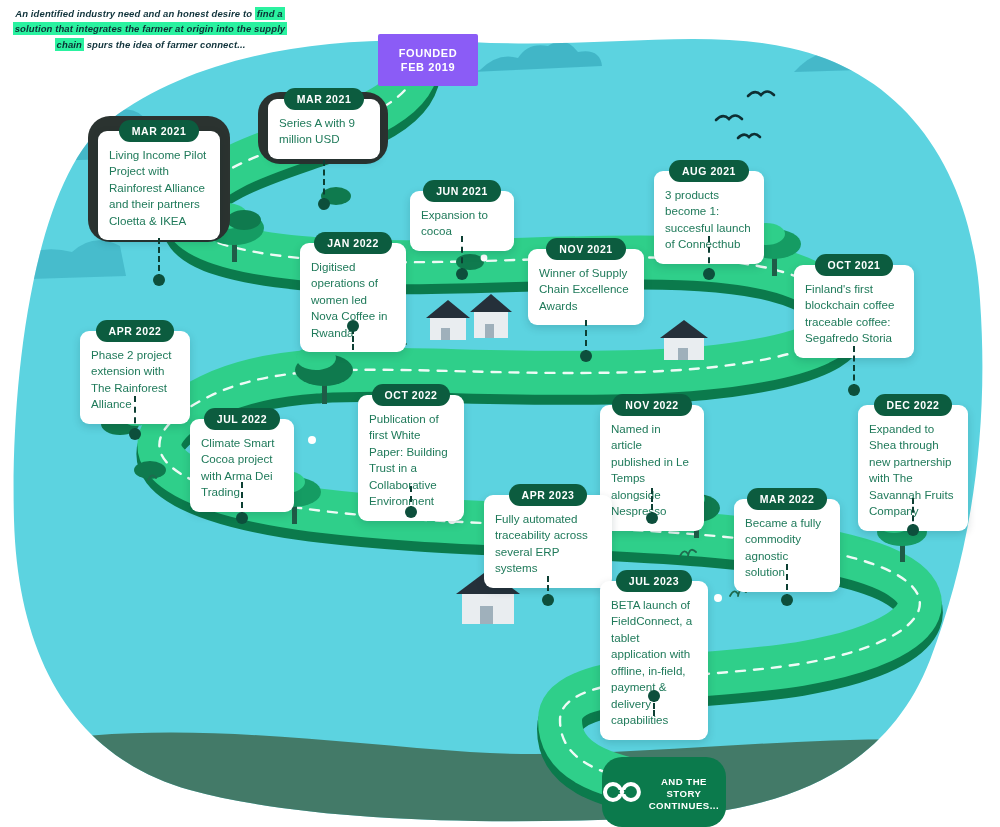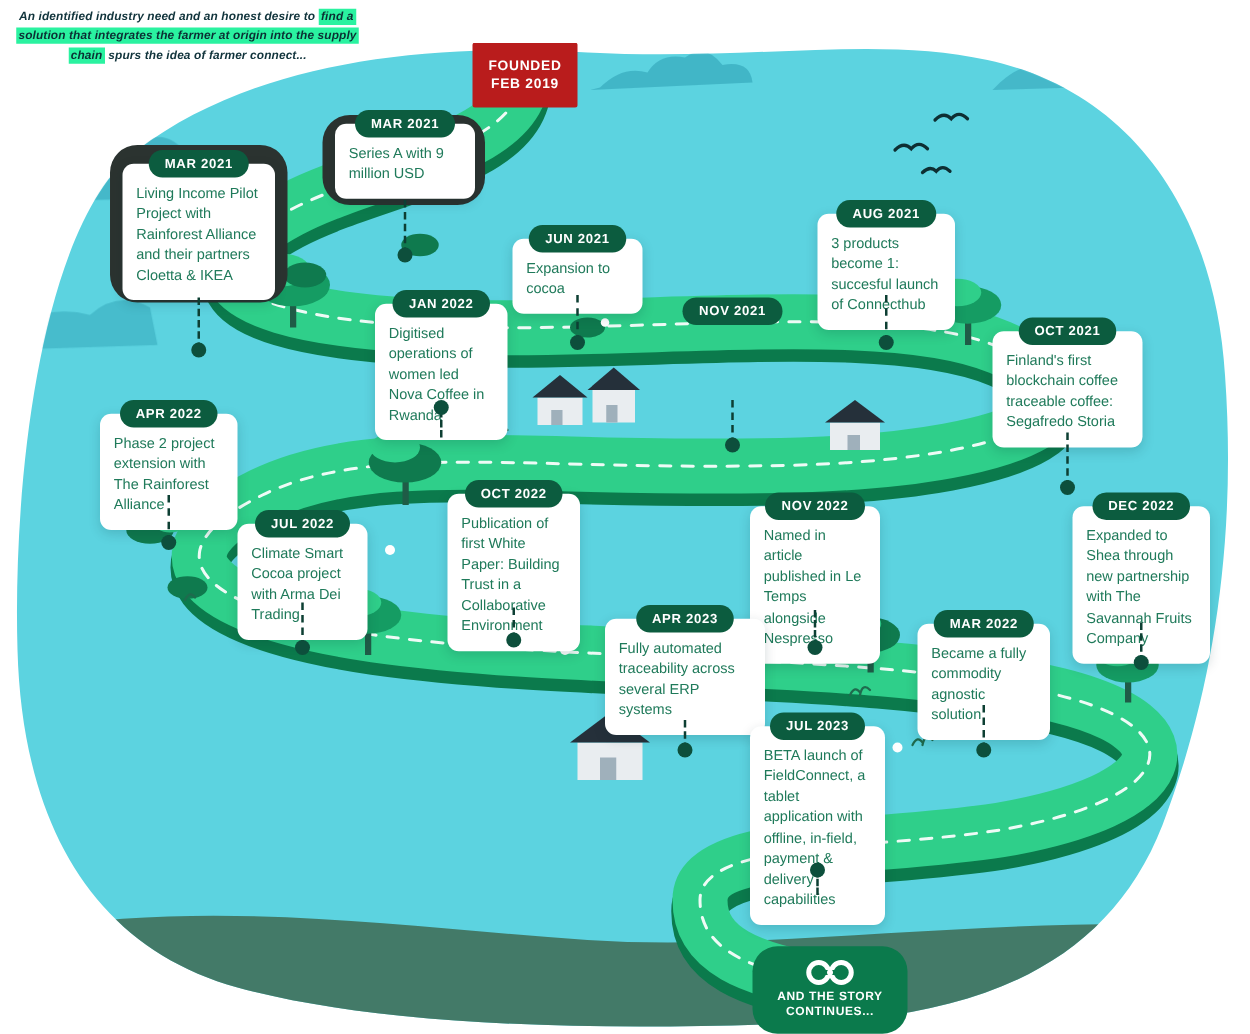--- a/index.html
+++ b/index.html
@@ -27,27 +27,27 @@
         color:#1f7a5a;font-size:11.6px;line-height:1.42;text-align:left;}
   .stem{position:absolute;left:50%;transform:translateX(-50%);
         width:0;border-left:2px dashed #0d3f33;z-index:1;}
   .dot{position:absolute;left:50%;transform:translate(-50%,-50%);
        width:12px;height:12px;border-radius:50%;background:#0d4f3c;z-index:3;}
 
   
   .frame{position:absolute;border-radius:22px;background:#2b3330;z-index:20;}
 
   
-  .founded{position:absolute;z-index:35;background:#b91c1c;color:#fff;
-           border-radius:2px;width:84px;height:52px;
+  .founded{position:absolute;z-index:35;background:#8b5cf6;color:#fff;
+           border-radius:2px;width:100px;height:52px;
            display:flex;flex-direction:column;align-items:center;justify-content:center;
            font-size:11px;font-weight:700;letter-spacing:.6px;line-height:1.3;text-align:center;}
   .story{position:absolute;z-index:35;background:#0b7a4c;color:#fff;
          border-radius:20px;width:124px;height:70px;
-         display:flex;flex-direction:column;align-items:center;justify-content:center;
+         display:flex;align-items:center;justify-content:center;
          text-align:center;}
   .story .txt{font-size:9.6px;font-weight:700;letter-spacing:.5px;line-height:1.28;margin-top:4px;}
   .logo-inf{display:block;}
 </style>
 </head>
 <body>
 
 <div id="stage">
 
   <svg class="layer" viewBox="0 0 1000 827">
@@ -249,20 +249,21 @@
     <div class="stem" style="top:92px;height:44px;"></div>
     <div class="dot" style="top:136px;"></div>
     <div class="chip">OCT 2021</div>
     <div class="body">Finland's first blockchain coffee traceable coffee: Segafredo Storia</div>
   </div>
 
   <div class="card" style="left:528px;top:238px;width:116px;">
     <div class="stem" style="top:82px;height:36px;"></div>
     <div class="dot" style="top:118px;"></div>
     <div class="chip">NOV 2021</div>
+    <div class="body">Winner of Supply Chain Excellence Awards</div>
   </div>
 
   <div class="card" style="left:300px;top:232px;width:106px;">
     <div class="stem" style="top:96px;height:22px;"></div>
     <div class="dot" style="top:94px;"></div>
     <div class="chip">JAN 2022</div>
     <div class="body">Digitised operations of women led Nova Coffee in Rwanda</div>
   </div>
 
   <div class="card" style="left:80px;top:320px;width:110px;">

